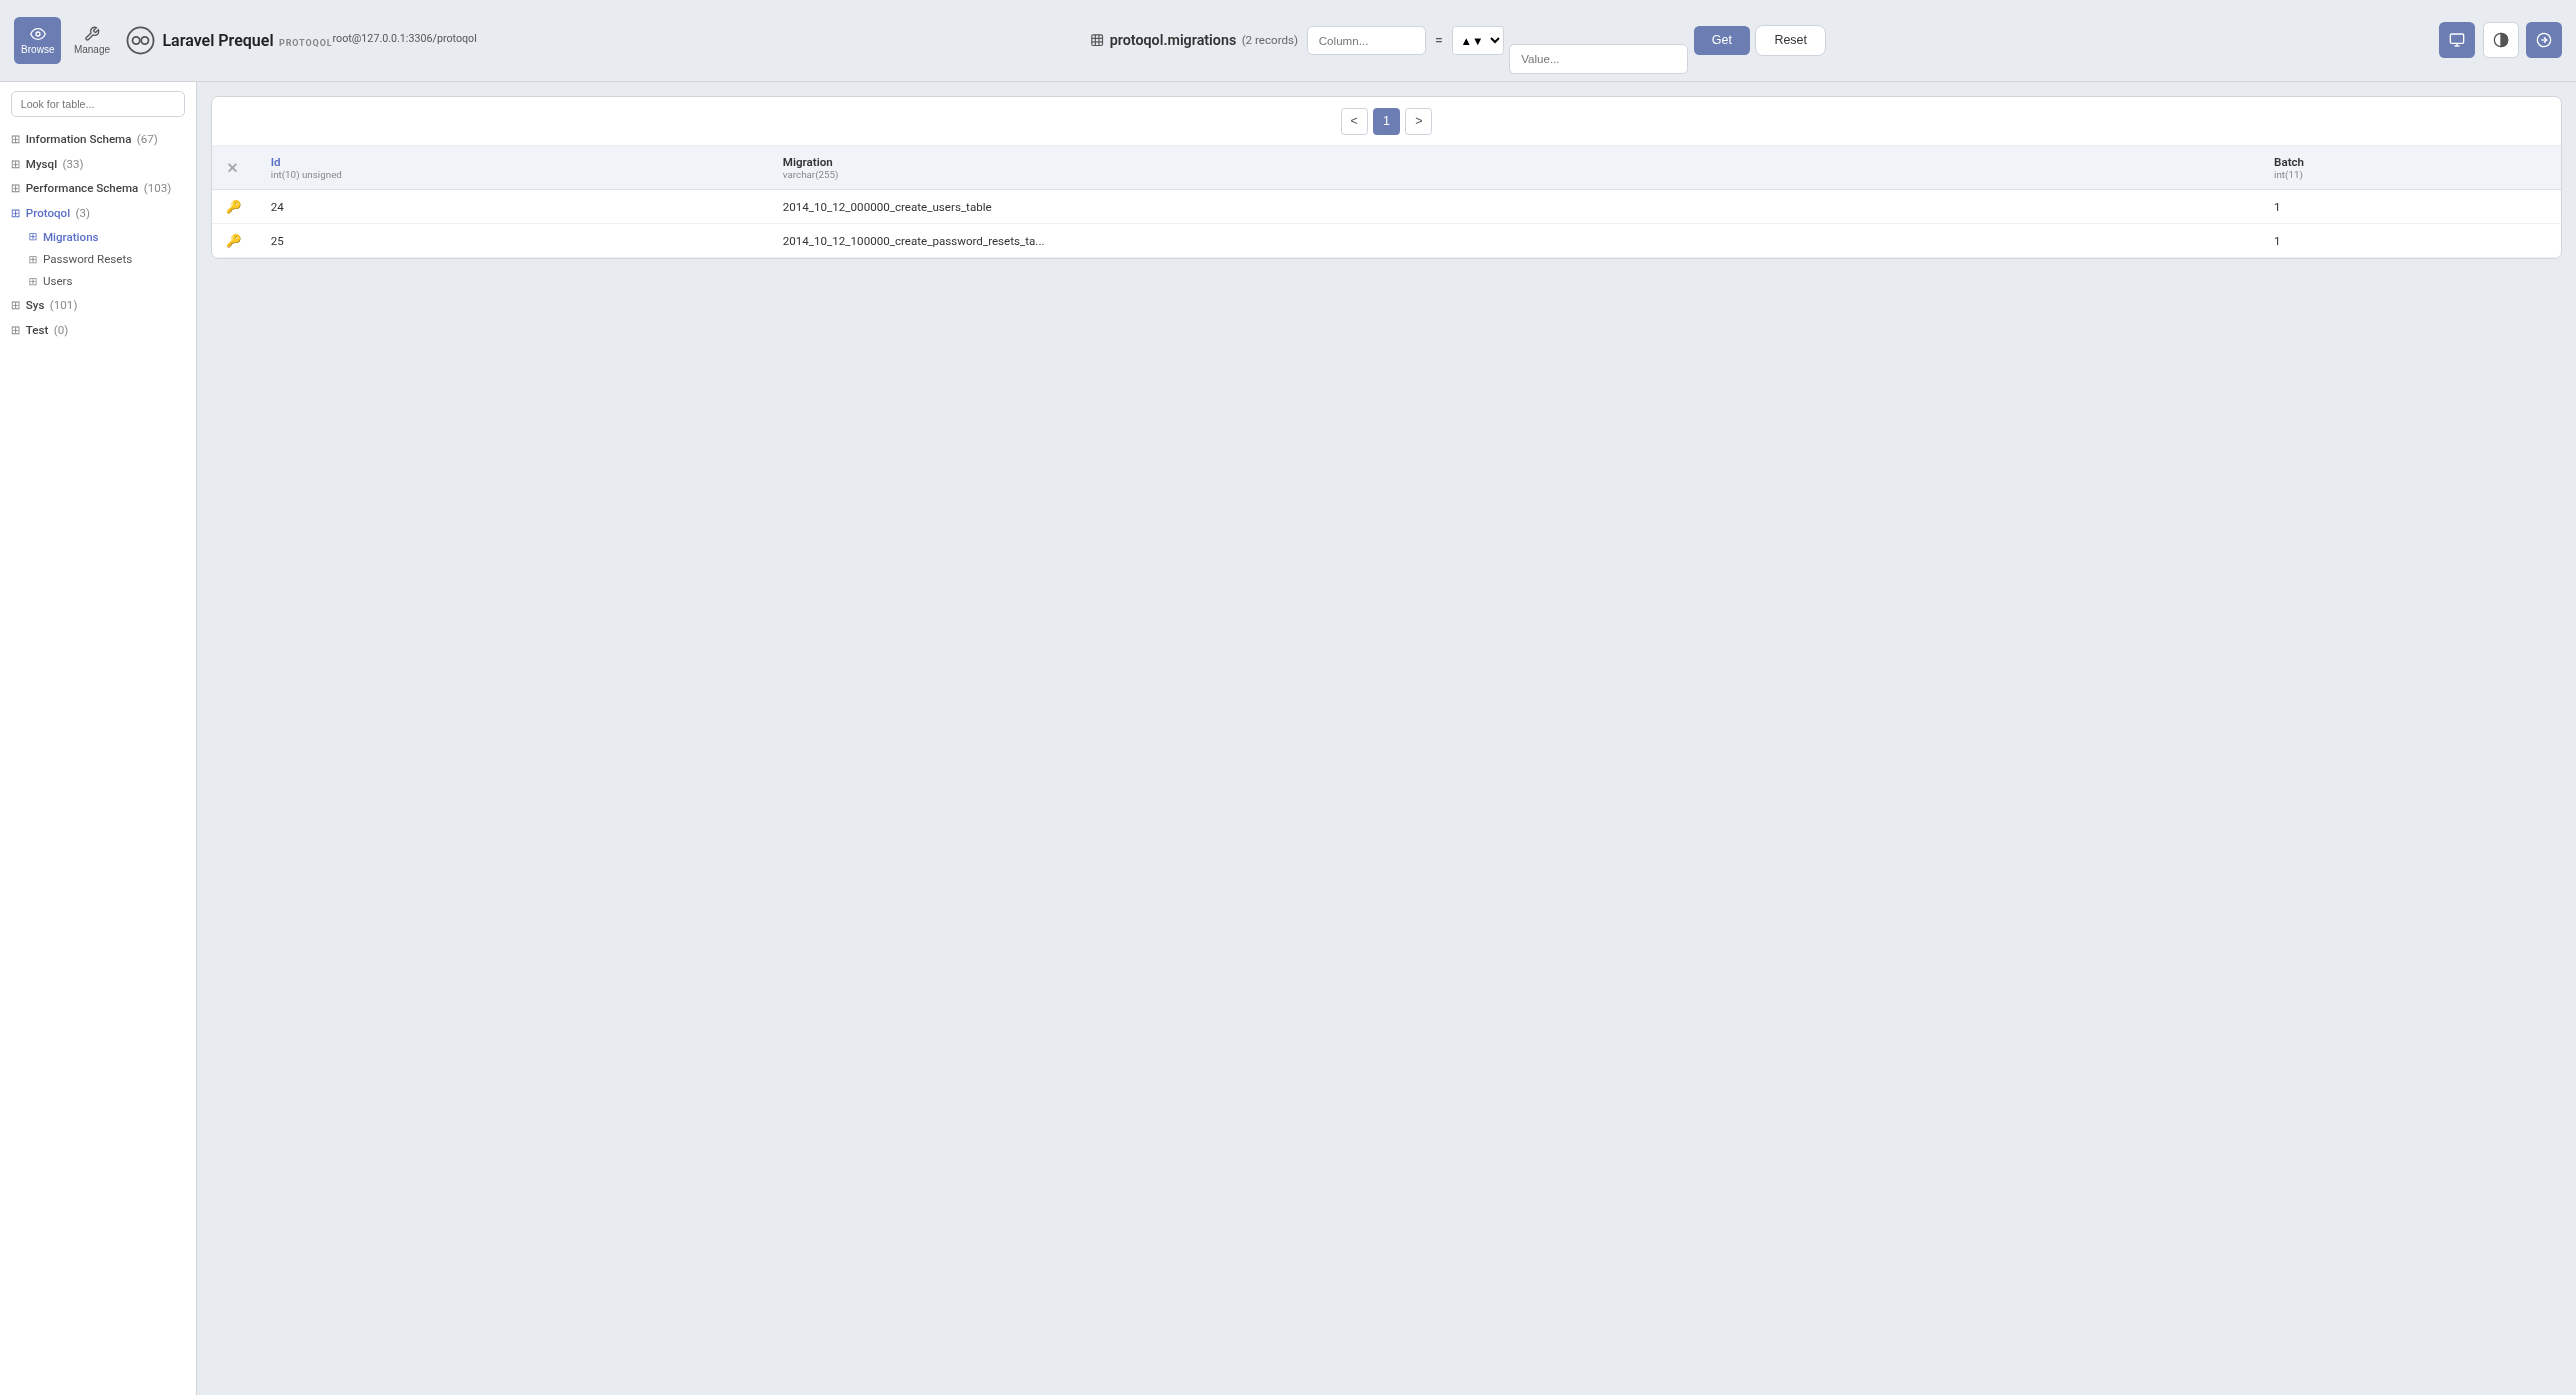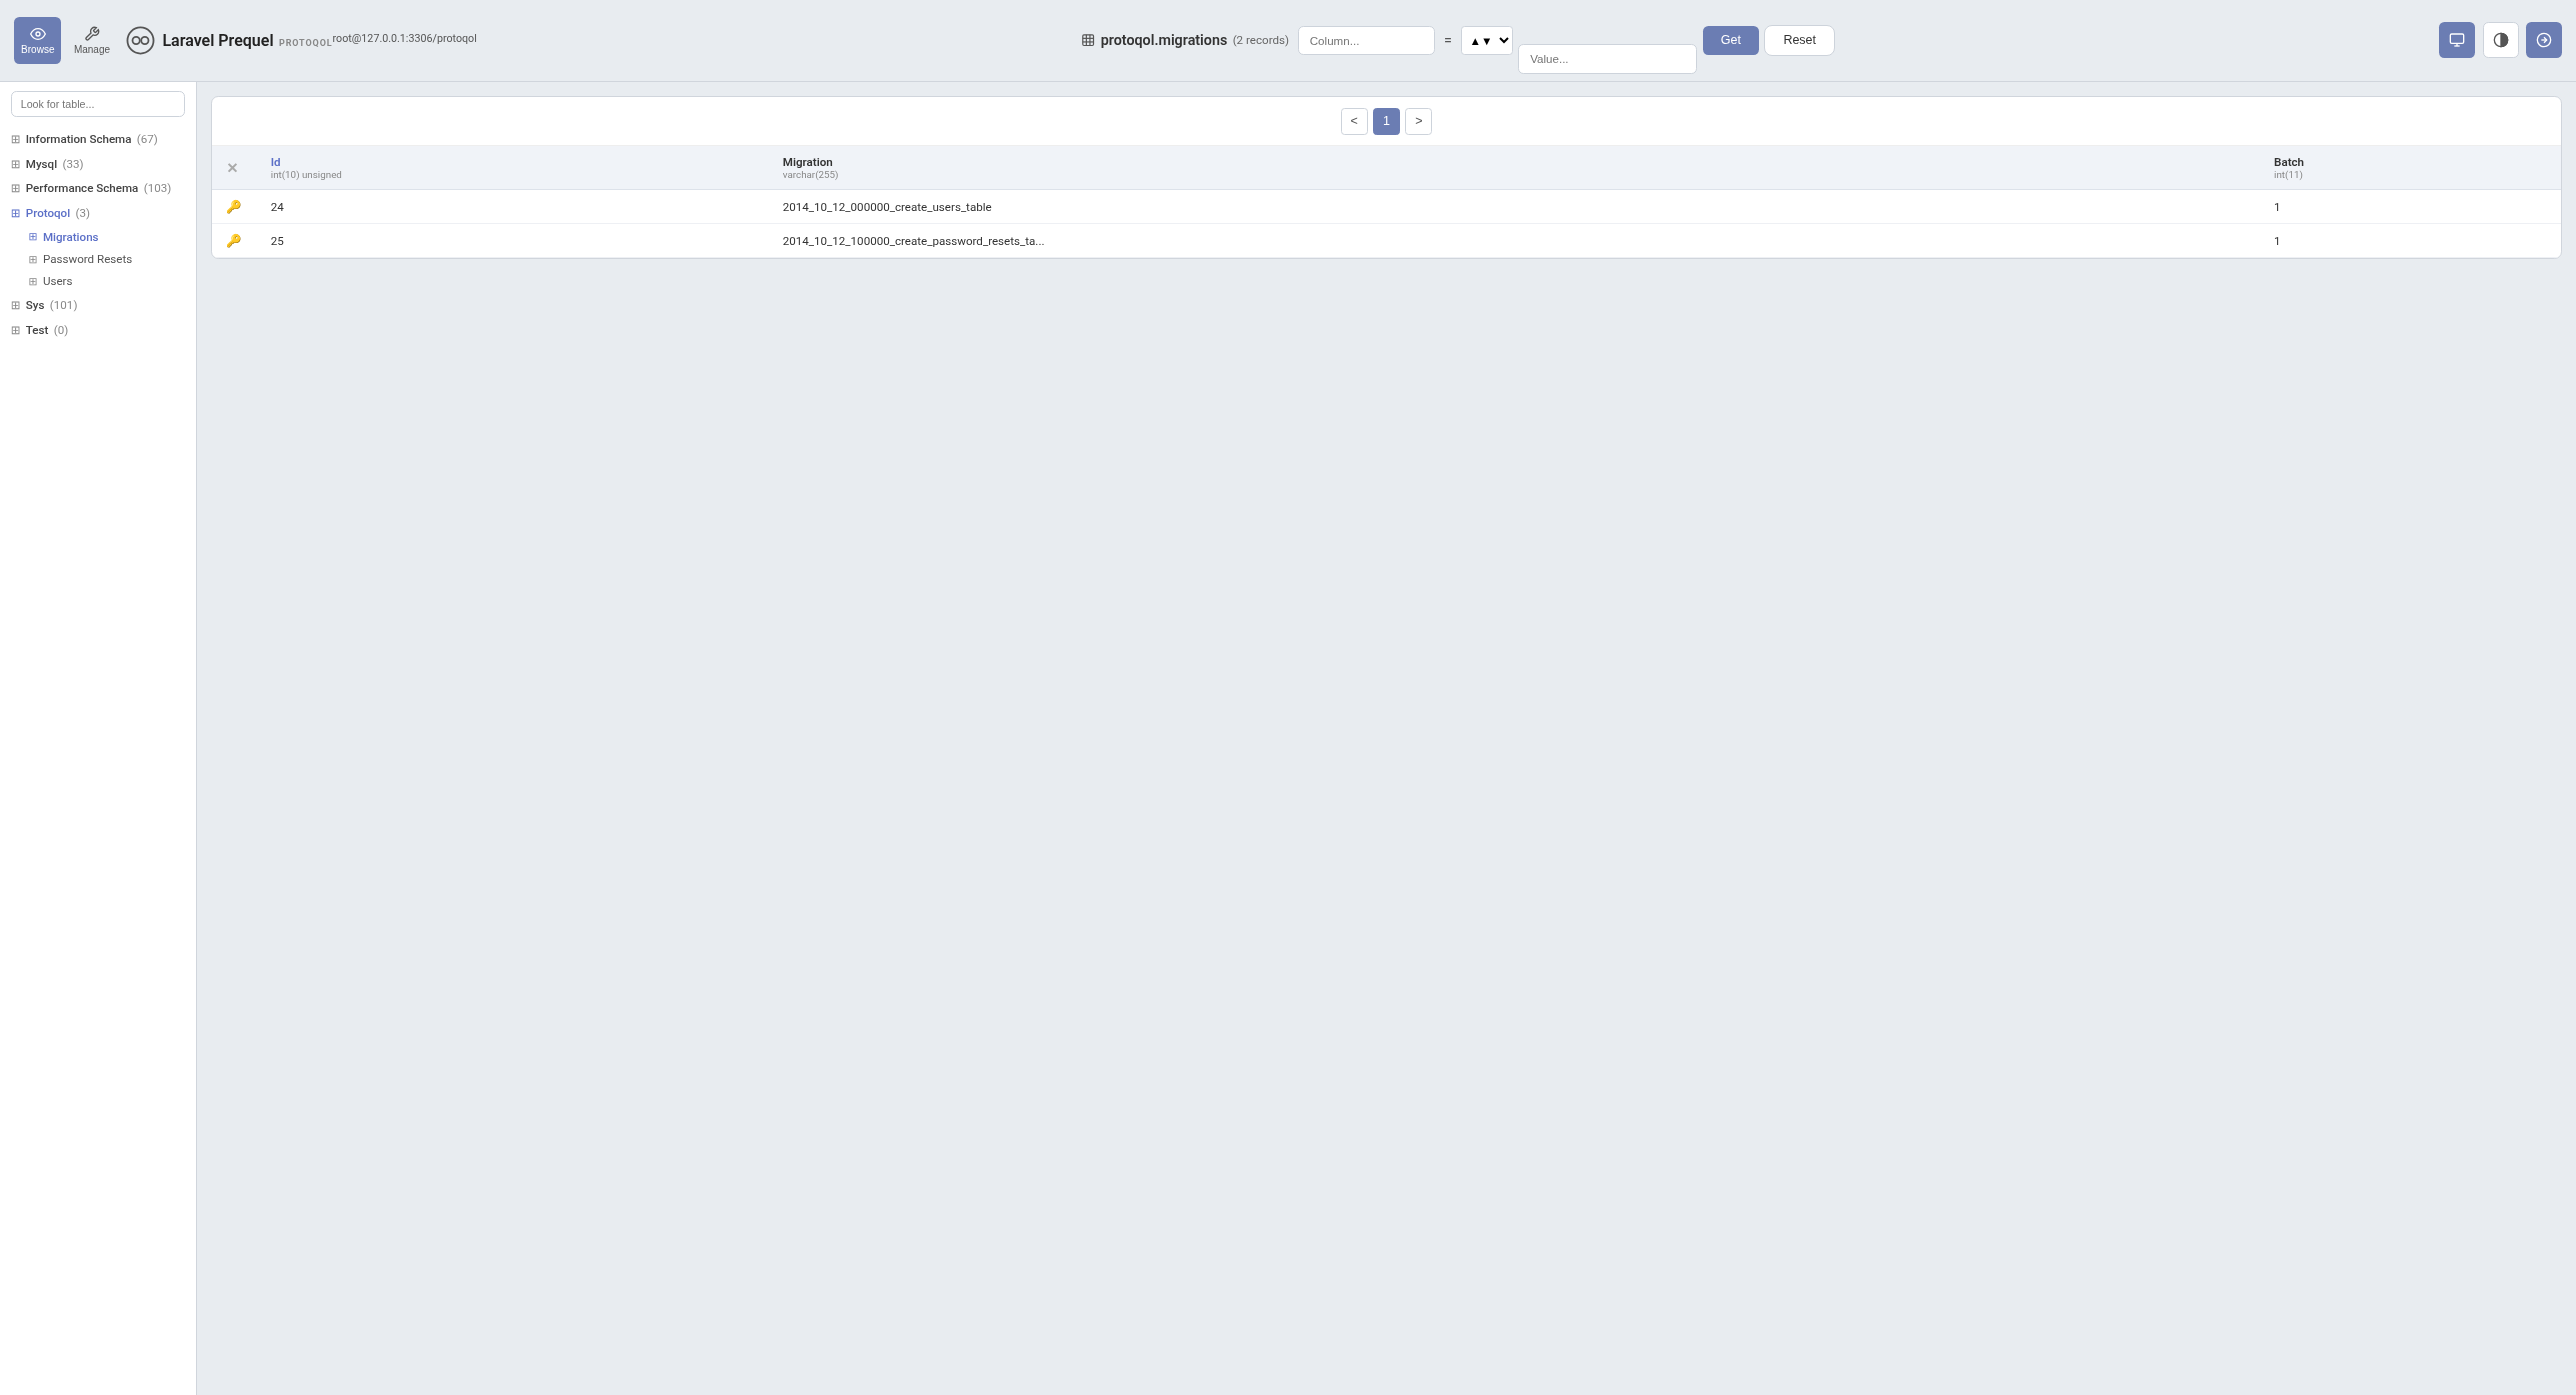--- a/index.html
+++ b/index.html
@@ -98,21 +98,21 @@
       gap: 5.4px;
     }
     .filter-input {
       padding: 7.2px 10.7px;
       border: 0.9px solid #cdd3db;
       border-radius: 5.4px;
       background: white;
       font-size: 11.6px;
       color: #999;
       outline: none;
-      width: 137px;
+      width: 119px;
     }
     .value-input {
       padding: 7.2px 10.7px;
       border: 0.9px solid #cdd3db;
       border-radius: 5.4px;
       background: white;
       font-size: 11.6px;
       color: #999;
       outline: none;
       width: 179px;

